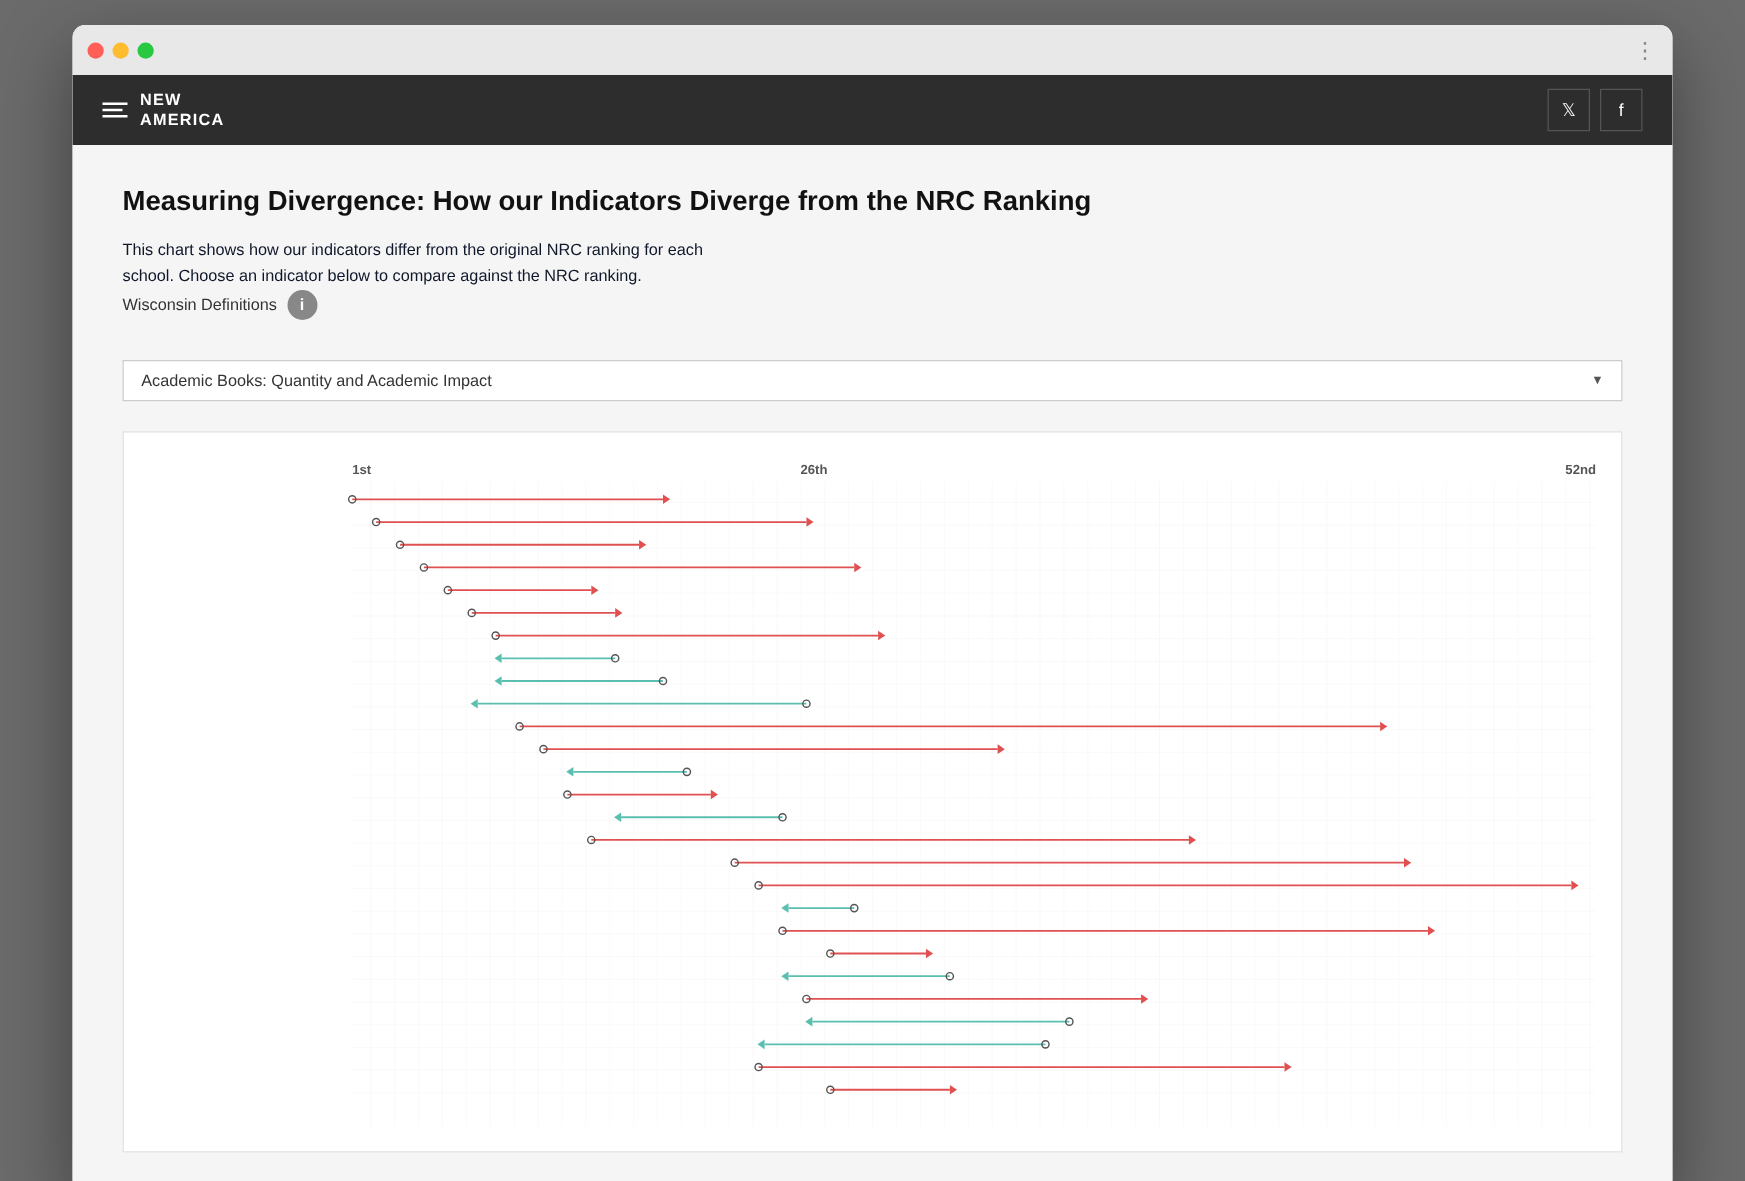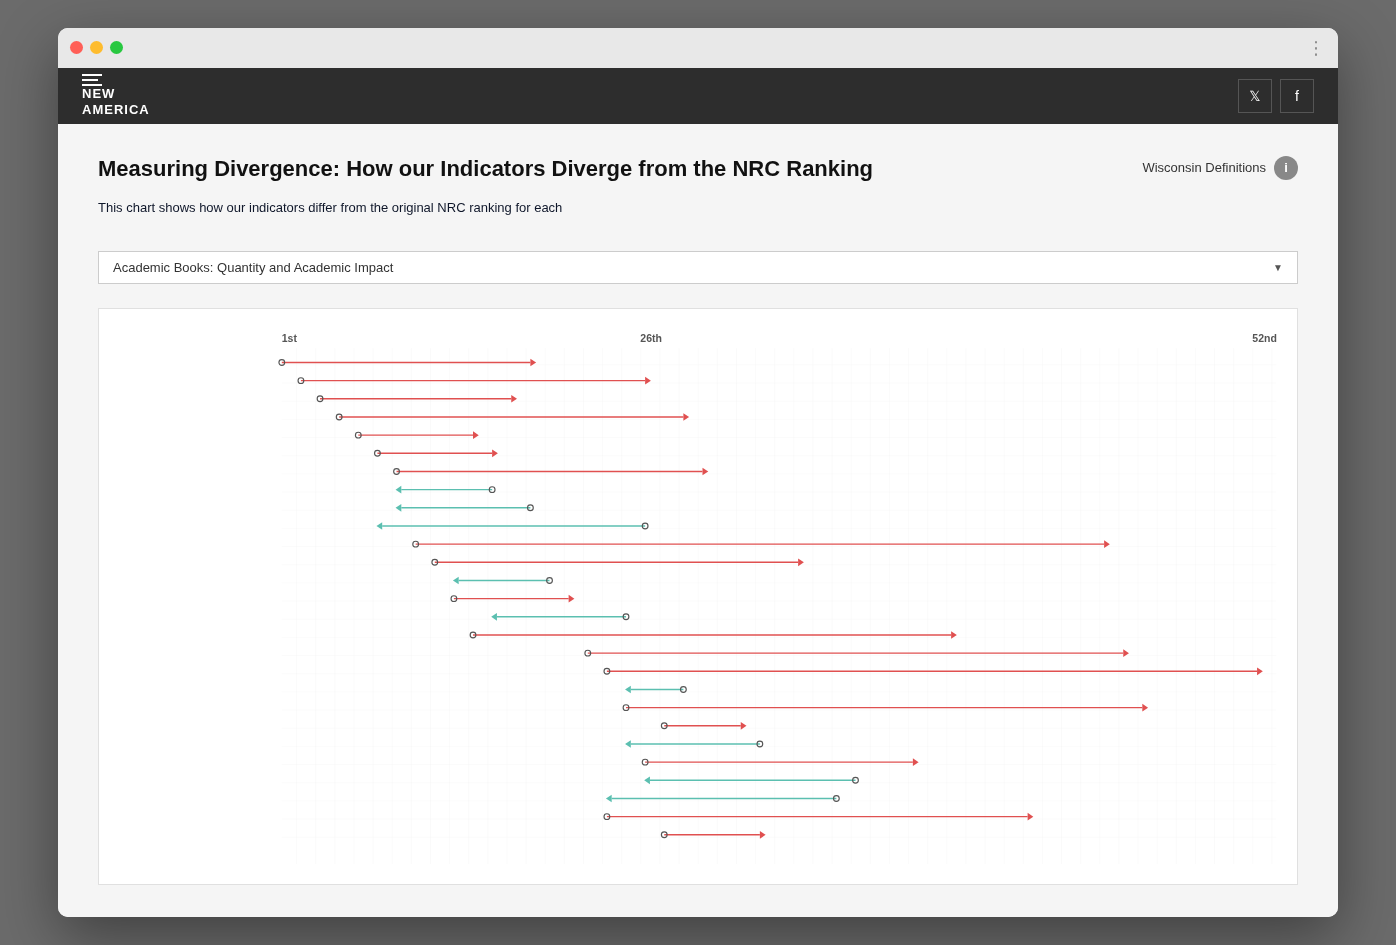--- a/index.html
+++ b/index.html
@@ -51,21 +51,22 @@
     .navbar {
       background: #2d2d2d;
       height: 56px;
       display: flex;
       align-items: center;
       justify-content: space-between;
       padding: 0 24px;
     }
     .nav-logo {
       display: flex;
-      flex-direction: column;
+      align-items: center;
+      gap: 10px;
     }
     .logo-lines {
       display: flex;
       flex-direction: column;
       gap: 3px;
     }
     .logo-line {
       background: #fff;
       height: 2px;
     }
@@ -100,23 +101,24 @@
       min-height: 700px;
     }
     .page-title {
       font-size: 22px;
       font-weight: 700;
       color: #111;
       margin-bottom: 16px;
     }
     .header-row {
       display: flex;
-      justify-content: space-between;
+      justify-content: flex-start;
       align-items: flex-start;
       margin-bottom: 32px;
+      flex-direction: column;
     }
     .description {
       font-size: 13px;
       color: #0f172a;
       line-height: 1.6;
       max-width: 500px;
     }
     .indicator-def {
       display: flex;
       align-items: center;
@@ -204,20 +206,21 @@
       <div class="social-btn">f</div>
     </div>
   </div>
 
   <div class="content">
     <div class="header-row">
       <div>
         <div class="page-title">Measuring Divergence: How our Indicators Diverge from the NRC Ranking</div>
         <div class="description">
           <span>This chart shows how our indicators differ from the original NRC ranking for each</span><br>
+          <span>school. Choose an indicator below to compare against the NRC ranking.</span>
         </div>
       </div>
       <div class="indicator-def">
         <span>Wisconsin Definitions</span>
         <div class="info-circle">i</div>
       </div>
     </div>
 
     <div class="dropdown-container">
       <div class="dropdown">

